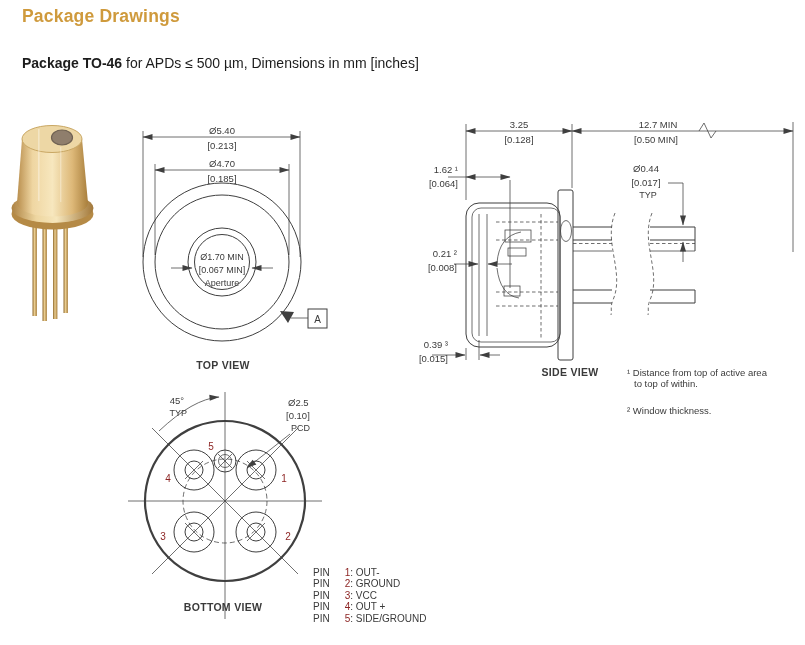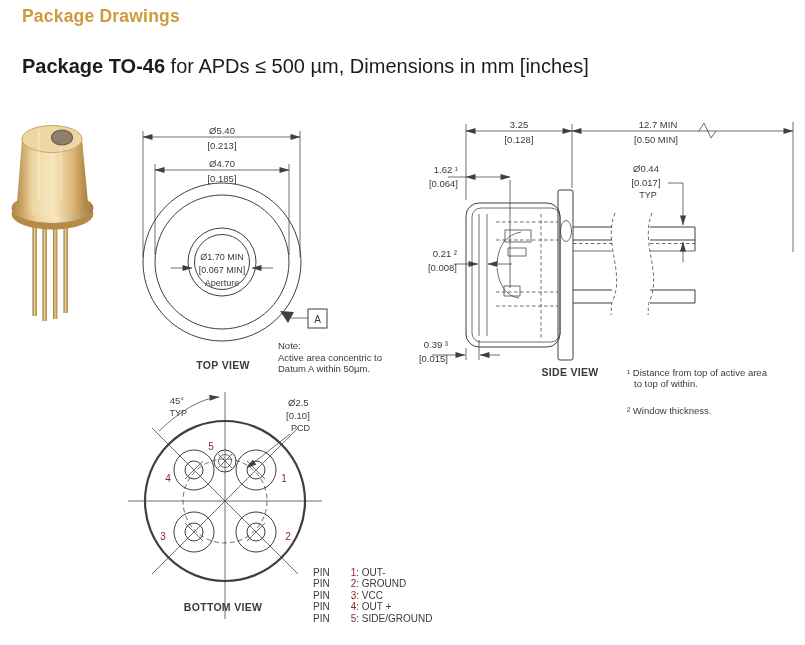--- a/index.html
+++ b/index.html
@@ -1,37 +1,37 @@
 <!DOCTYPE html>
 <html><head>
 <meta charset="utf-8">
 <style>
   html,body{margin:0;padding:0;background:#ffffff;}
   .page{position:relative;width:805px;height:645px;background:#fff;overflow:hidden;
         font-family:"Liberation Sans",sans-serif;padding-left:45px;}
   .title{position:absolute;left:22px;top:6px;font-size:17.5px;font-weight:600;
          color:#CF9A3C;letter-spacing:.2px;}
-  .subtitle{position:absolute;left:22px;top:55px;font-size:20px;color:#1c1c1c;}
+  .subtitle{position:absolute;left:22px;top:55px;font-size:14px;color:#1c1c1c;}
   .subtitle b{font-weight:700;}
   svg text{font-family:"Liberation Sans",sans-serif;fill:#3a3a3a;}
   .t95{font-size:9.5px;} .t9{font-size:9px;} .t10{font-size:10px;}
   .viewlbl{font-size:10.5px;font-weight:600;letter-spacing:.3px;}
   .pinno{fill:#8D2524;font-size:10px;}
   .ln{stroke:#3f3f3f;fill:none;stroke-width:1;}
   .thin{stroke:#3f3f3f;fill:none;stroke-width:.75;}
   .thick{stroke:#3f3f3f;fill:none;stroke-width:2.2;}
   .dash{stroke-dasharray:5 3;}
   .dash2{stroke-dasharray:3.5 2.5;}
   .note,.footnotes,.pinlist{position:absolute;color:#3a3a3a;font-size:9.5px;line-height:11.5px;}
   .note{left:278px;top:340px;}
   .footnotes{left:627px;top:351px;line-height:11px;}
   .footnotes .fn{margin:16px 0 8px 0;}
   .footnotes .cont{padding-left:7px;}
   .pinlist{left:313px;top:567px;font-size:10px;line-height:11.4px;color:#3a3a3a;}
-  .pinlist .lbl{margin-right:21px;}
+  .pinlist .lbl{margin-right:15px;}
   .pinlist .num{color:#8D2524;}
 </style>
 </head>
 <body>
 
 <div class="page">
 
   <div class="title">Package Drawings</div>
   <div class="subtitle"><b>Package TO-46</b><span> for APDs ≤ 500 µm, Dimensions in mm [inches]</span></div>
 
@@ -221,25 +221,20 @@
       <text class="t9" x="187" y="416" text-anchor="end">TYP</text>
 
       <text class="t95" x="288" y="406">Ø2.5</text>
       <text class="t95" x="286" y="419">[0.10]</text>
       <text class="t9" x="291" y="431">PCD</text>
       <line class="thin" x1="290" y1="434" x2="247" y2="468" marker-end="url(#ar)"></line>
       <text class="viewlbl" x="223" y="611" text-anchor="middle">BOTTOM VIEW</text>
     </g>
   </svg>
 
-  <div class="note">
-    <div>Note:</div>
-    <div>Active area concentric to</div>
-    <div>Datum A within 50µm.</div>
-  </div>
 
   <div class="footnotes">
     <div class="fn">
       <div>¹ Distance from top of active area</div>
       <div class="cont">to top of within.</div>
     </div>
     <div class="fn">² Window thickness.</div>
   </div>
 
   <div class="pinlist">

